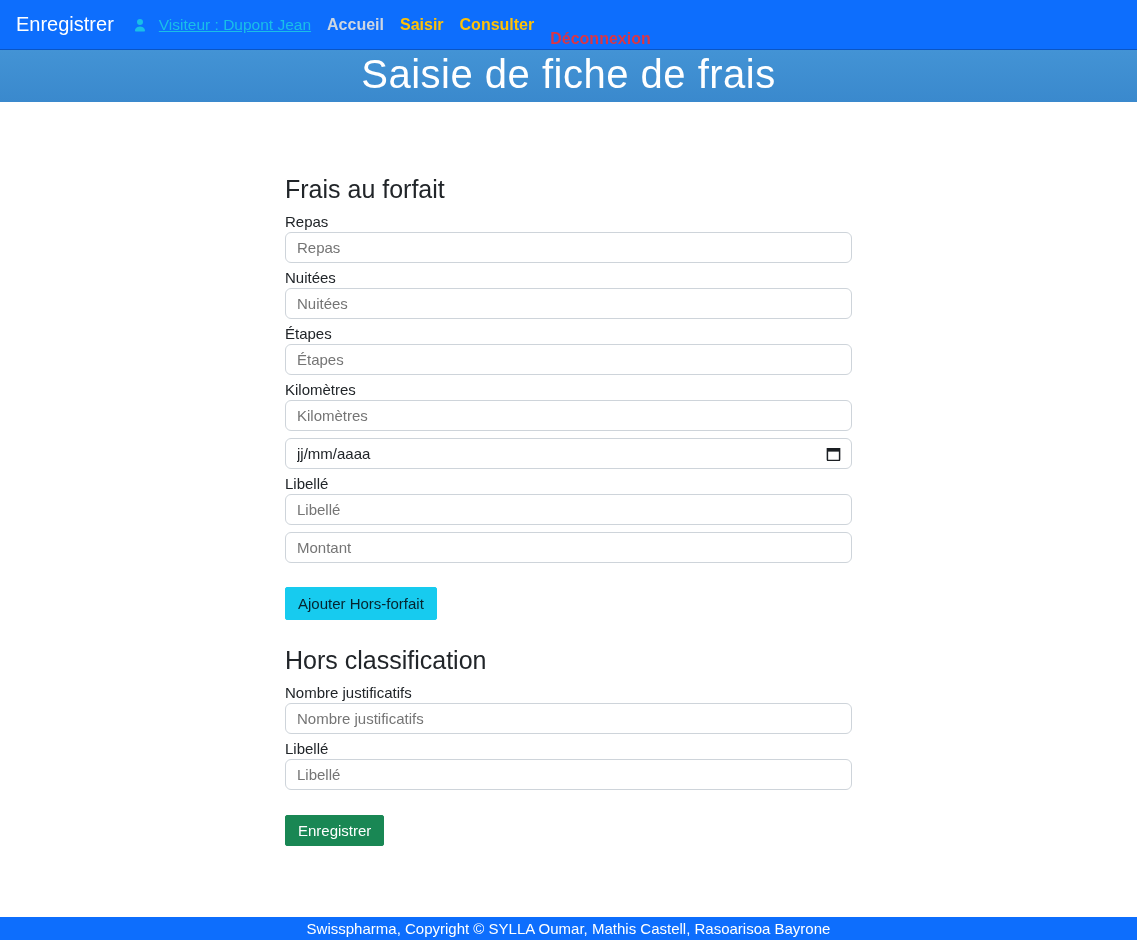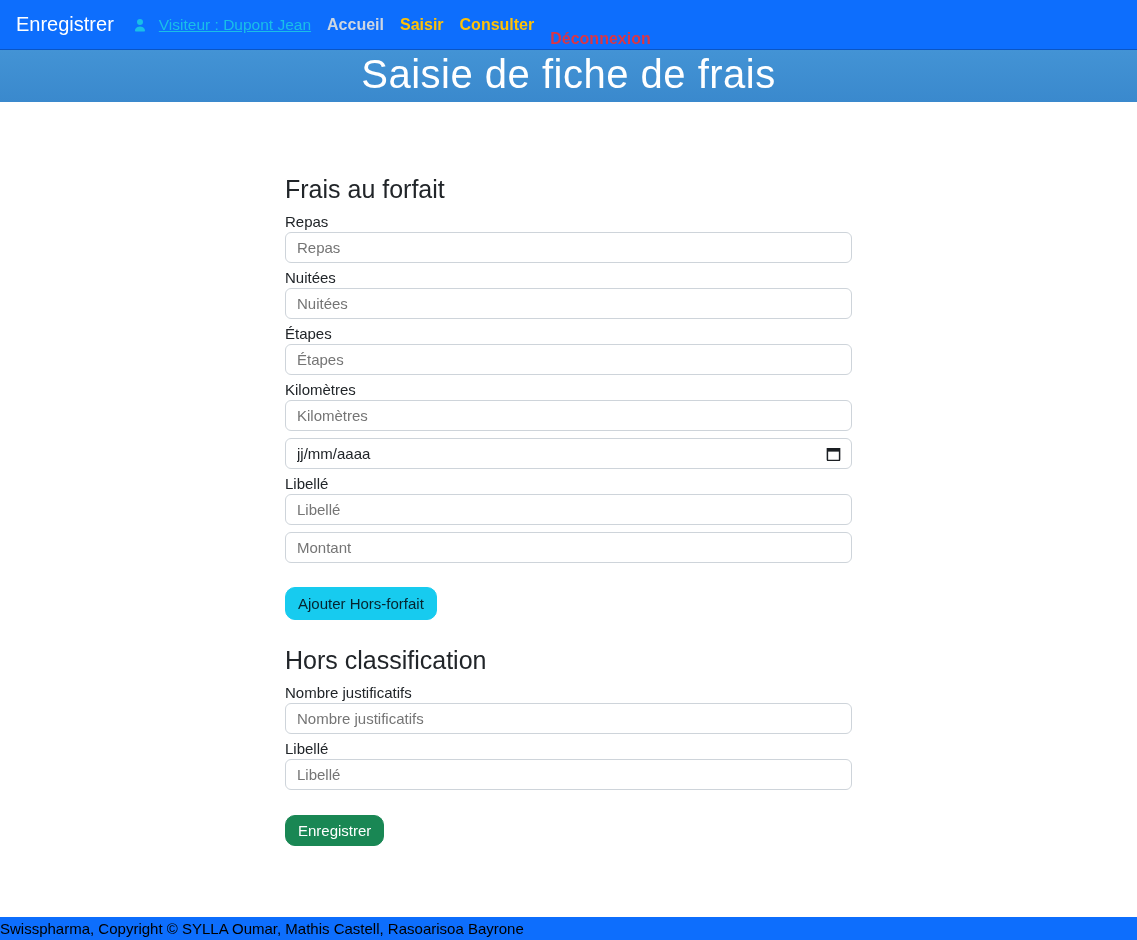--- a/index.html
+++ b/index.html
@@ -124,45 +124,45 @@
     cursor: pointer;
   }
   .cal-icon svg { display: block; width: 100%; height: 100%; }
 
   .btn {
     display: inline-block;
     font-family: "Liberation Sans", sans-serif;
     font-size: 15px;
     line-height: 19px;
     padding: 5px 12px;
-    border-radius: 10px;
+    border-radius: 2px;
     cursor: pointer;
   }
   .btn-add {
     margin-top: 17px;
     background: #17cbef;
     border: 1px solid #17cbef;
     color: #06242e;
     padding: 6px 12px;
   }
   .btn-save {
     margin-top: 18px;
     background: #198754;
     border: 1px solid #198754;
     color: #ffffff;
   }
 
   
   .footer {
     margin-top: auto;
     background: #0d6efd;
-    color: #000000;
+    color: #ffffff;
     font-size: 15px;
     line-height: 21px;
-    text-align: left;
+    text-align: center;
     padding: 1px 0;
     flex-shrink: 0;
   }
 </style>
 </head>
 <body>
 
 <nav class="navbar">
   <a class="brand">Enregistrer</a>
   <a class="nav-user">

